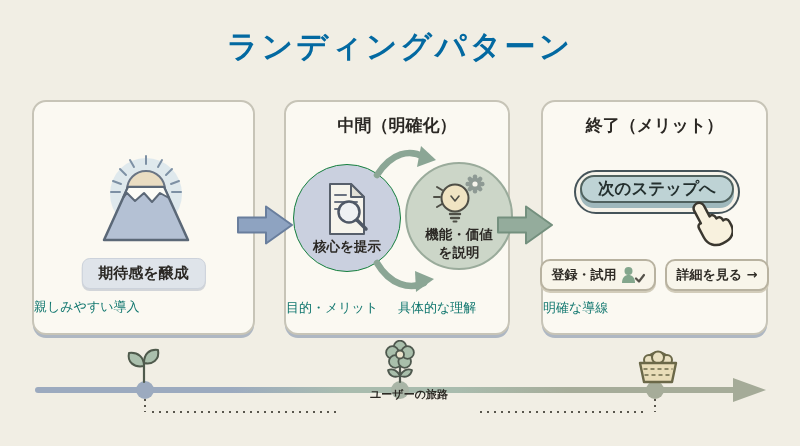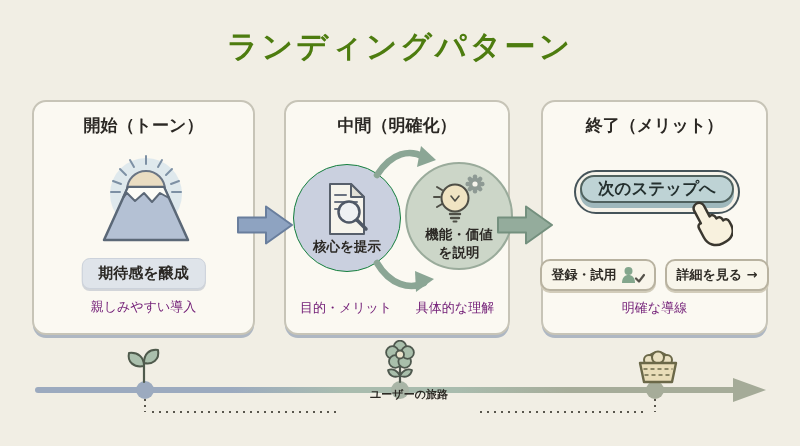--- a/index.html
+++ b/index.html
@@ -1,27 +1,27 @@
 <!DOCTYPE html>
 <html><head>
 <meta charset="utf-8">
 <style>
   * { margin:0; padding:0; box-sizing:border-box; }
   body { font-family:"DejaVu Sans","Liberation Sans",sans-serif; background:#e8e5da; }
   #stage { position:relative; width:800px; height:446px; background:#f1eee4; overflow:hidden; }
 
   .page-title { position:absolute; top:26px; left:0; width:100%; text-align:center;
-    font-size:31px; font-weight:700; letter-spacing:3px; color:#4d7c0f; }
+    font-size:31px; font-weight:700; letter-spacing:3px; color:#0369a1; }
 
   .card { position:absolute; top:100px; height:235px; background:#fbf9f2;
     border:2px solid #c7c4b7; border-radius:14px; box-shadow:0 4px 0 -1px #aeb7c3; }
   .card-title { position:absolute; top:12px; left:0; width:100%; text-align:center;
     font-size:17px; font-weight:700; color:#2b2824; }
-  .card-caption { position:absolute; left:0; width:100%; text-align:center;
-    font-size:13px; font-weight:500; color:#701a75; }
+  .card-caption { position:absolute; left:0; width:100%; 
+    font-size:13px; font-weight:500; color:#0f766e; }
 
   
   #card1 { left:32px; width:223px; }
   #card1 .fuji { position:absolute; top:46px; left:50px; }
   #card1 .badge { position:absolute; top:156px; left:50%; transform:translateX(-50%);
     background:#dfe4ea; border:1px solid #ccd2db; border-radius:8px; padding:5px 16px;
     font-size:15px; font-weight:700; color:#2b2824; white-space:nowrap;
     box-shadow:0 2px 0 rgba(170,178,192,.5); }
   #card1 .card-caption { top:196px; }
 
@@ -83,21 +83,20 @@
     font-size:11px; font-weight:700; color:#2c2924; }
 </style>
 </head>
 <body>
 
 <div id="stage">
 
   <div class="page-title">ランディングパターン</div>
 
   <div class="card" id="card1">
-    <div class="card-title">開始（トーン）</div>
 
     <svg class="fuji" width="124" height="104" viewBox="0 0 124 104">
       <circle cx="62" cy="46" r="36" fill="#dfe9ed"></circle>
       <g stroke="#7d90a4" stroke-width="2" stroke-linecap="round">
         <line x1="62" y1="16" x2="62" y2="8"></line>
         <line x1="50" y1="19" x2="46" y2="12"></line>
         <line x1="74" y1="19" x2="78" y2="12"></line>
         <line x1="42" y1="27" x2="36" y2="21"></line>
         <line x1="82" y1="27" x2="88" y2="21"></line>
         <line x1="37" y1="36" x2="29" y2="33"></line>

